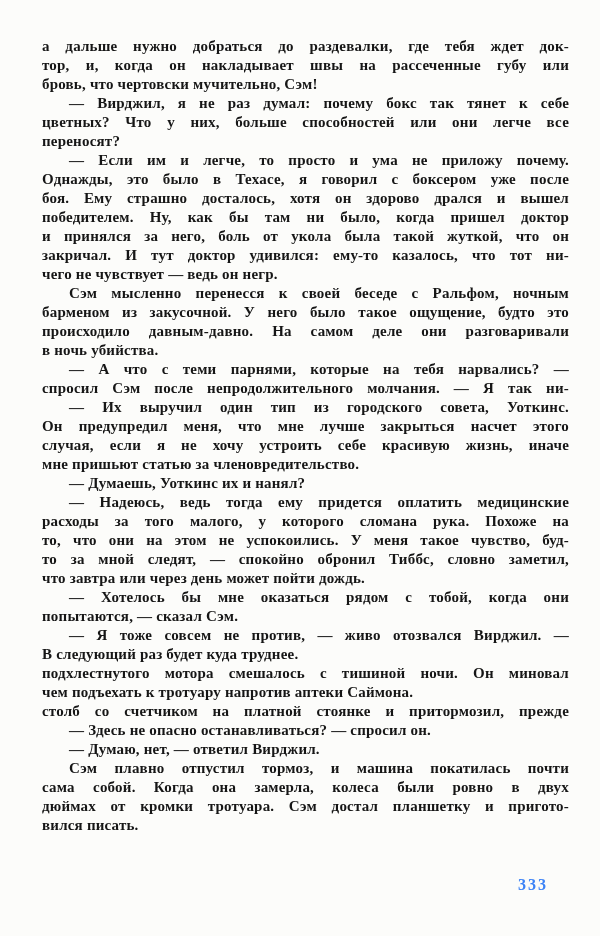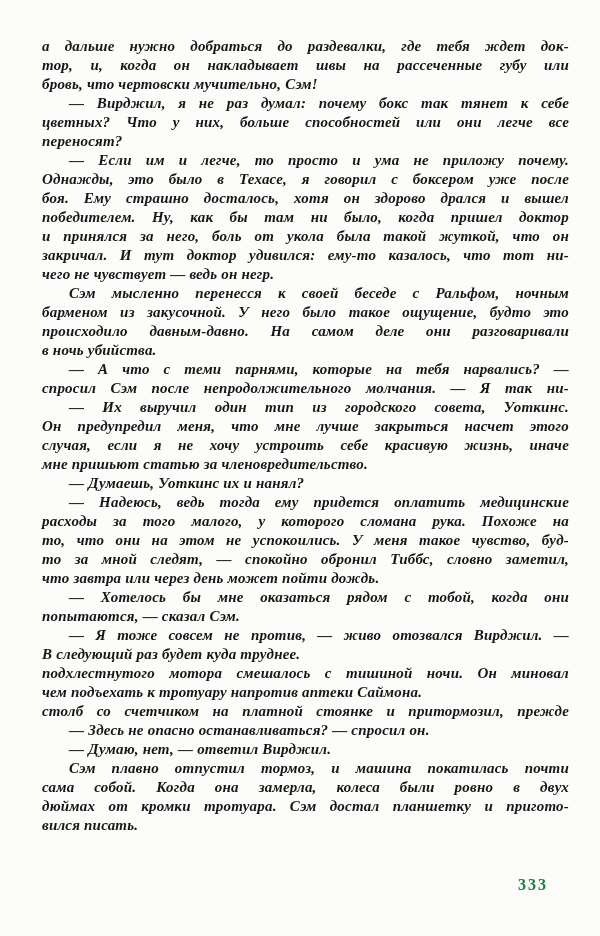--- a/index.html
+++ b/index.html
@@ -23,39 +23,38 @@
     color: #161616;
   }
   .line {
     font-size: 15px;
     line-height: 19px;
     font-weight: 700;
     letter-spacing: 0.2px;
     white-space: normal;
     text-align: justify;
     text-align-last: justify;
-    font-style: italic;
   }
   .line.end {
     text-align: left;
     text-align-last: left;
   }
   .line.indent {
     text-indent: 27px;
   }
   .page-number {
     position: absolute;
     top: 876px;
     left: 0;
     width: 548px;
     text-align: right;
     font-size: 16px;
     font-weight: 700;
     letter-spacing: 2px;
-    color: #15803d;
+    color: #3b82f6;
   }
 </style>
 </head>
 <body>
 
 <div class="page">
   <div class="text-block">
       <div class="line">а дальше нужно добраться до раздевалки, где тебя ждет док-</div>
       <div class="line">тор, и, когда он накладывает швы на рассеченные губу или</div>
       <div class="line end">бровь, что чертовски мучительно, Сэм!</div>

